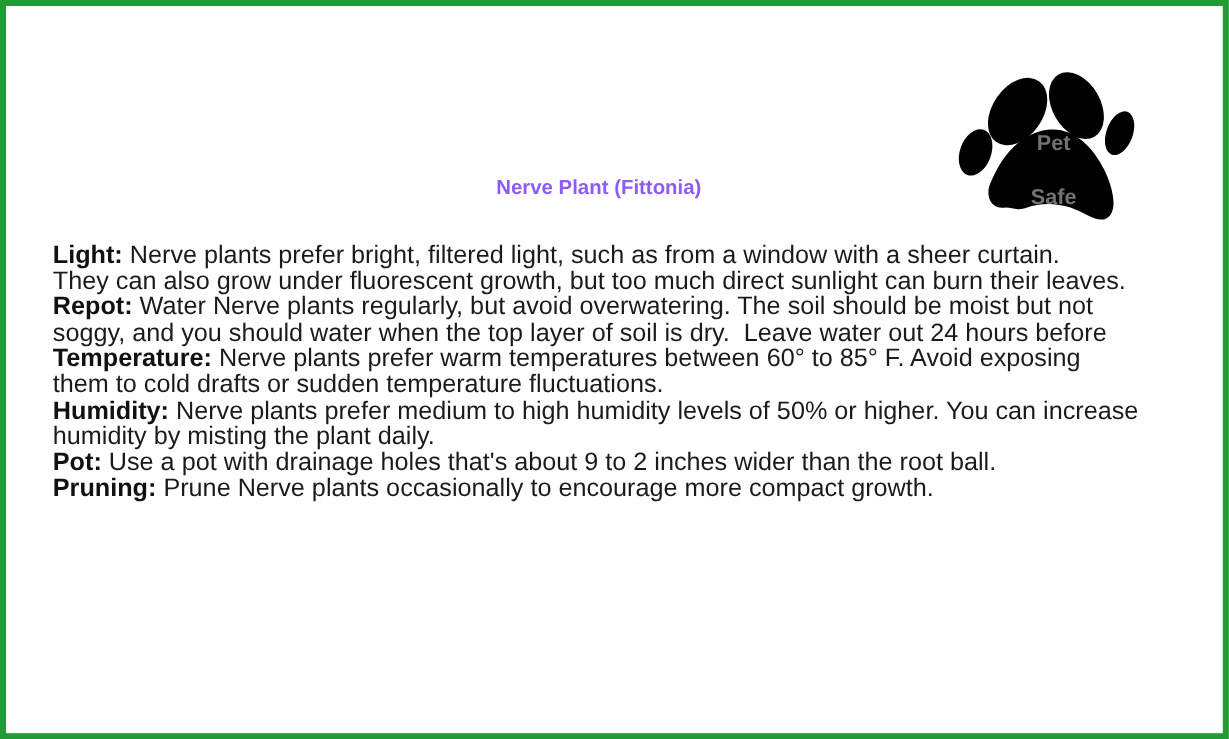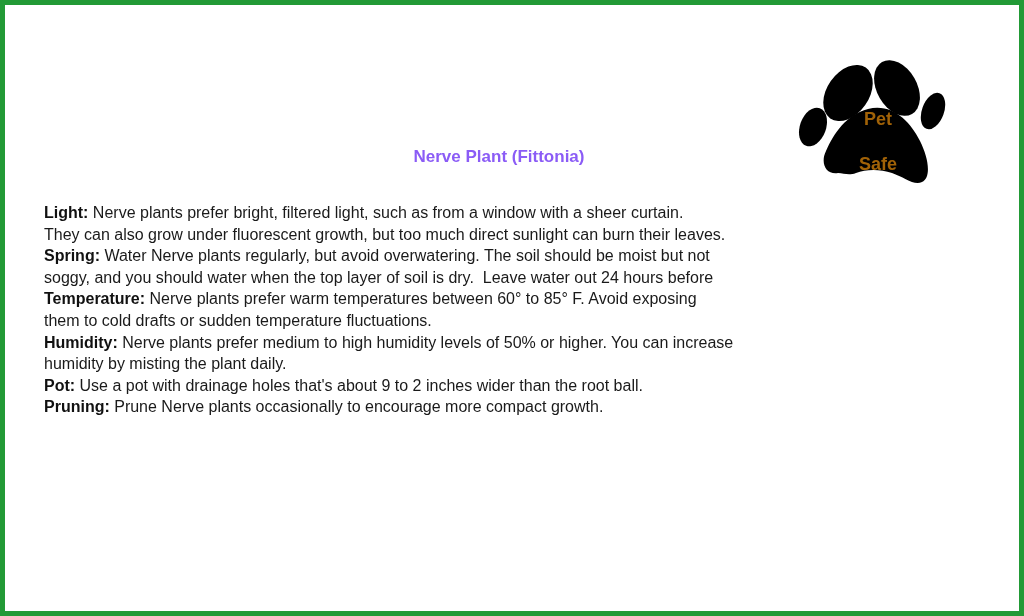--- a/index.html
+++ b/index.html
@@ -8,30 +8,30 @@
       position: absolute; left: 0; top: 0; width: 1024px; height: 616px;
       box-sizing: border-box; border: 5px solid #229a36; background: #fff;
     }
     .title {
       position: absolute; left: 0; width: 998px; top: 147px;
       text-align: center; font-family: "Liberation Sans", sans-serif;
       font-weight: bold; font-size: 17px; color: #8b5cf6;
     }
     .body {
       position: absolute; left: 44px; top: 202px; width: 960px;
-      font-family: "Liberation Sans", sans-serif; font-size: 16px;
+      font-family: "Liberation Sans", sans-serif; font-size: 21px;
       line-height: 21.6px; color: #1a1a1a;
     }
     .line { white-space: pre; }
     .lbl { font-weight: bold; color: #111; }
     .paw { position: absolute; left: 796px; top: 55px; width: 152px; height: 130px; }
     .paw-text {
       position: absolute; left: 836px; width: 84px; text-align: center;
       font-family: "Liberation Sans", sans-serif; font-weight: bold;
-      font-size: 18px; color: #a16207; line-height: 24px;
+      font-size: 18px; color: #737373; line-height: 24px;
     }
   </style>
 </head>
 <body>
 
 <div class="frame"></div>
 
 <svg class="paw" viewBox="0 0 152 130">
   <ellipse cx="17" cy="72" rx="13" ry="20" transform="rotate(20 17 72)" fill="#000"></ellipse>
   <ellipse cx="52" cy="38" rx="21" ry="31" transform="rotate(35 52 38)" fill="#000"></ellipse>
@@ -43,21 +43,21 @@
 <div class="paw-text" style="top:152px">Safe</div>
 
 <div class="title">Nerve Plant (Fittonia)</div>
 
 <div class="body">
   <div>
     <div class="line"><span class="lbl">Light:</span><span> Nerve plants prefer bright, filtered light, such as from a window with a sheer curtain.</span></div>
     <div class="line">They can also grow under fluorescent growth, but too much direct sunlight can burn their leaves.</div>
   </div>
   <div>
-    <div class="line"><span class="lbl">Spring:</span><span> Water Nerve plants regularly, but avoid overwatering. The soil should be moist but not</span></div>
+    <div class="line"><span class="lbl">Repot:</span><span> Water Nerve plants regularly, but avoid overwatering. The soil should be moist but not</span></div>
     <div class="line">soggy, and you should water when the top layer of soil is dry.  Leave water out 24 hours before</div>
   </div>
   <div>
     <div class="line"><span class="lbl">Temperature:</span><span> Nerve plants prefer warm temperatures between 60° to 85° F. Avoid exposing</span></div>
     <div class="line">them to cold drafts or sudden temperature fluctuations.</div>
   </div>
   <div>
     <div class="line"><span class="lbl">Humidity:</span><span> Nerve plants prefer medium to high humidity levels of 50% or higher. You can increase</span></div>
     <div class="line">humidity by misting the plant daily.</div>
   </div>

